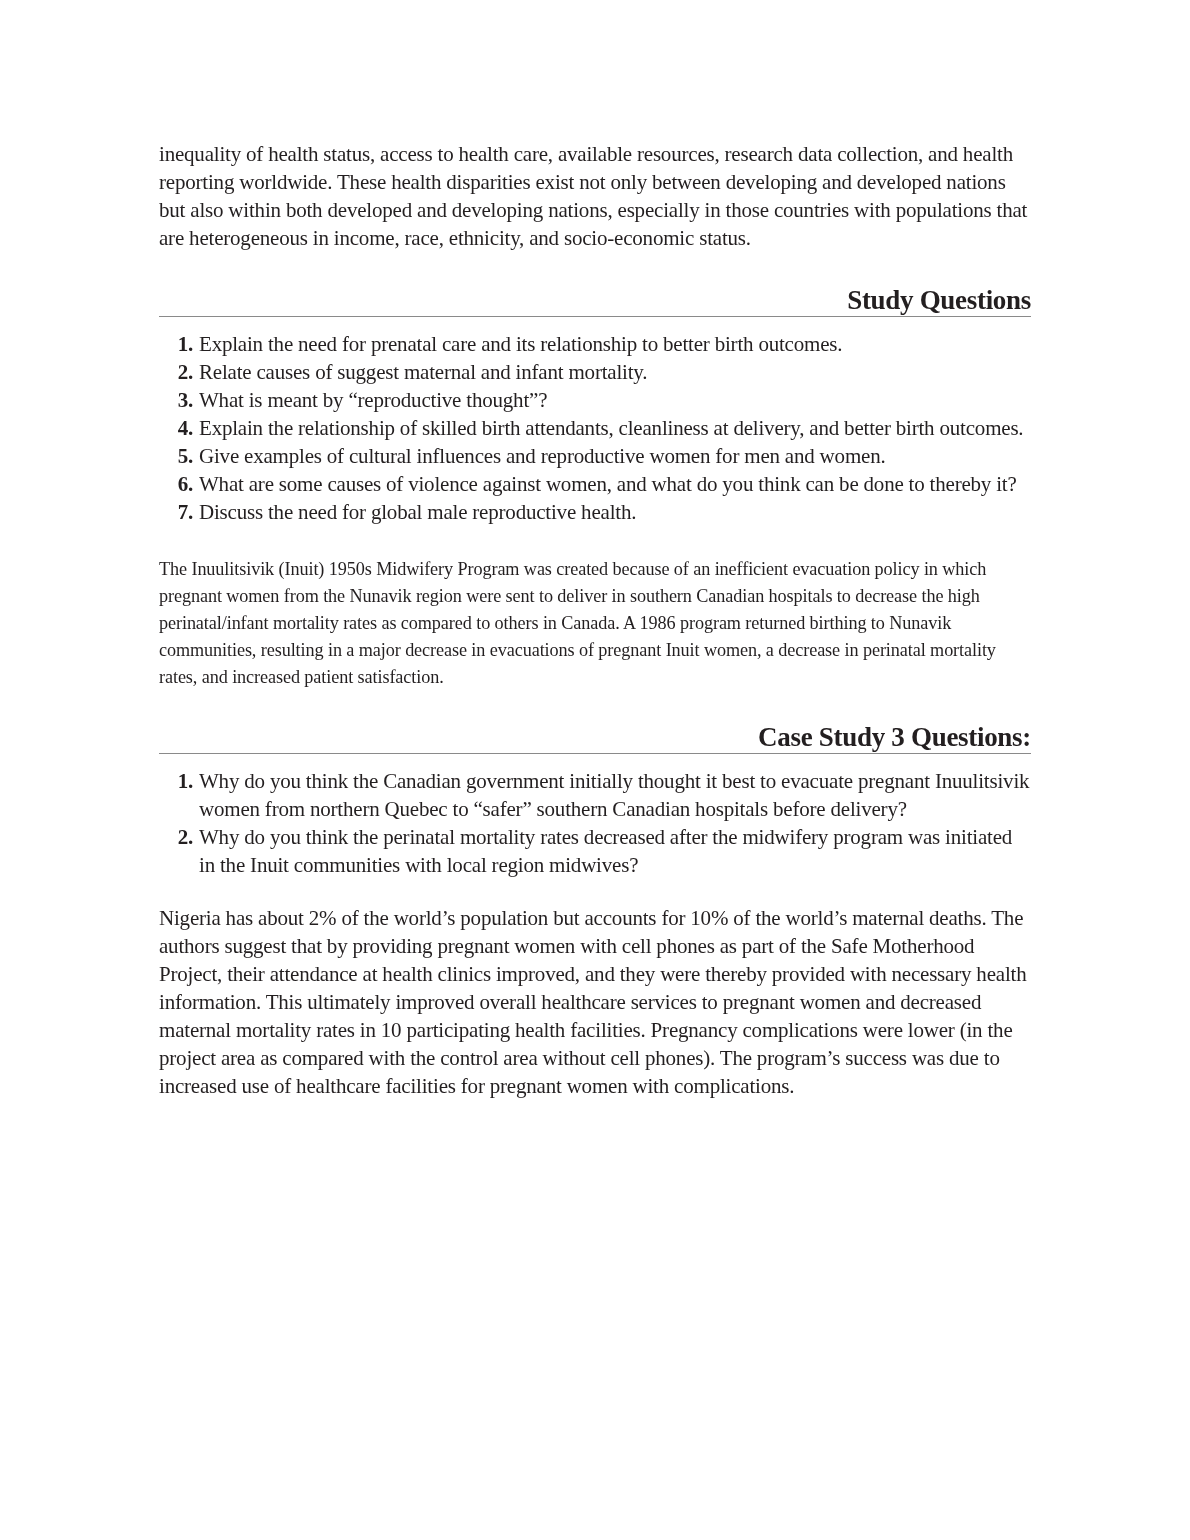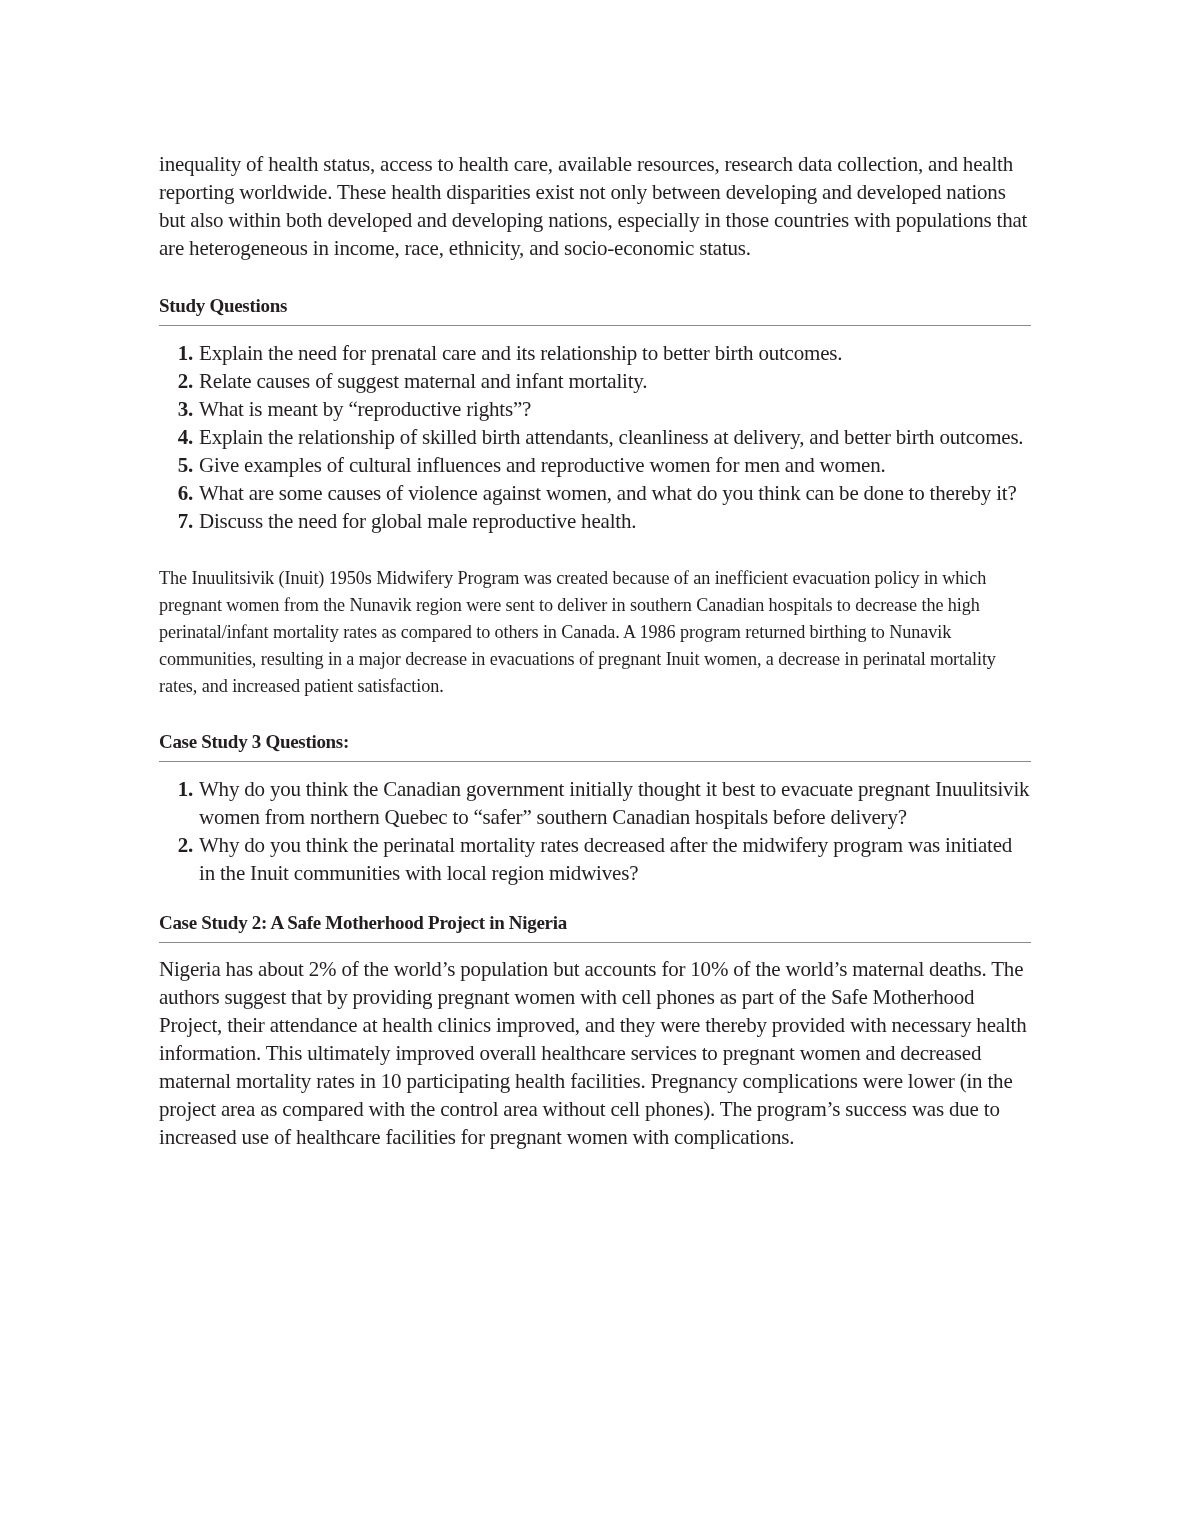--- a/index.html
+++ b/index.html
@@ -1,22 +1,22 @@
 <!DOCTYPE html>
 <html><head>
 <meta charset="utf-8">
 <style>
   html, body { margin: 0; padding: 0; background: #ffffff; }
   body { width: 1190px; height: 1540px; position: relative; overflow: hidden;
          font-family: "Liberation Serif", "DejaVu Serif", serif; color: #231f20; }
-  .page { position: absolute; left: 159px; top: 150px; width: 872px; }
+  .page { position: absolute; left: 159px; top: 140px; width: 872px; }
   .para { font-size: 21px; line-height: 28px; margin: 0; letter-spacing: -0.2px; }
   .small-para { font-size: 18.2px; line-height: 27px; margin: 0; letter-spacing: -0.1px; }
-  .heading { font-weight: bold; font-size: 19px; margin: 0; padding-bottom: 8px;
-             border-bottom: 1.5px solid #8a8a8a; letter-spacing: -0.3px; }
+  .heading { font-weight: bold; font-size: 27px; margin: 0; padding-bottom: 0;
+             border-bottom: 1.5px solid #8a8a8a; letter-spacing: -0.3px; text-align: right; }
   ol.q { margin: 0; padding: 0; list-style: none; }
   ol.q li { display: flex; font-size: 21px; line-height: 28px; letter-spacing: -0.2px; }
   ol.q li .num { flex: 0 0 40px; text-align: right; padding-right: 6px; box-sizing: border-box; font-weight: bold; }
   ol.q li .txt { flex: 1; }
 </style>
 </head>
 <body>
 
 <div class="page">
 
@@ -28,21 +28,21 @@
       <li>
           <span class="num">1.</span>
           <span class="txt">Explain the need for prenatal care and its relationship to better birth outcomes.</span>
         </li>
       <li>
           <span class="num">2.</span>
           <span class="txt">Relate causes of suggest maternal and infant mortality.</span>
         </li>
       <li>
           <span class="num">3.</span>
-          <span class="txt">What is meant by “reproductive rights”?</span>
+          <span class="txt">What is meant by “reproductive thought”?</span>
         </li>
       <li>
           <span class="num">4.</span>
           <span class="txt">Explain the relationship of skilled birth attendants, cleanliness at delivery, and better birth outcomes.</span>
         </li>
       <li>
           <span class="num">5.</span>
           <span class="txt">Give examples of cultural influences and reproductive women for men and women.</span>
         </li>
       <li>
@@ -68,17 +68,16 @@
           <span class="txt">Why do you think the Canadian government initially thought it best to evacuate pregnant Inuulitsivik women from northern Quebec to “safer” southern Canadian hospitals before delivery?</span>
         </li>
       <li>
           <span class="num">2.</span>
           <span class="txt">Why do you think the perinatal mortality rates decreased after the midwifery program was initiated in the Inuit communities with local region midwives?</span>
         </li>
     </ol>
   </section>
 
   <section style="margin-top:25px;">
-    <h2 class="heading">Case Study 2: A Safe Motherhood Project in Nigeria</h2>
     <p class="para" style="margin-top:12px;">Nigeria has about 2% of the world’s population but accounts for 10% of the world’s maternal deaths. The authors suggest that by providing pregnant women with cell phones as part of the Safe Motherhood Project, their attendance at health clinics improved, and they were thereby provided with necessary health information. This ultimately improved overall healthcare services to pregnant women and decreased maternal mortality rates in 10 participating health facilities. Pregnancy complications were lower (in the project area as compared with the control area without cell phones). The program’s success was due to increased use of healthcare facilities for pregnant women with complications.</p>
   </section>
 
 </div>
 
 </body></html>

